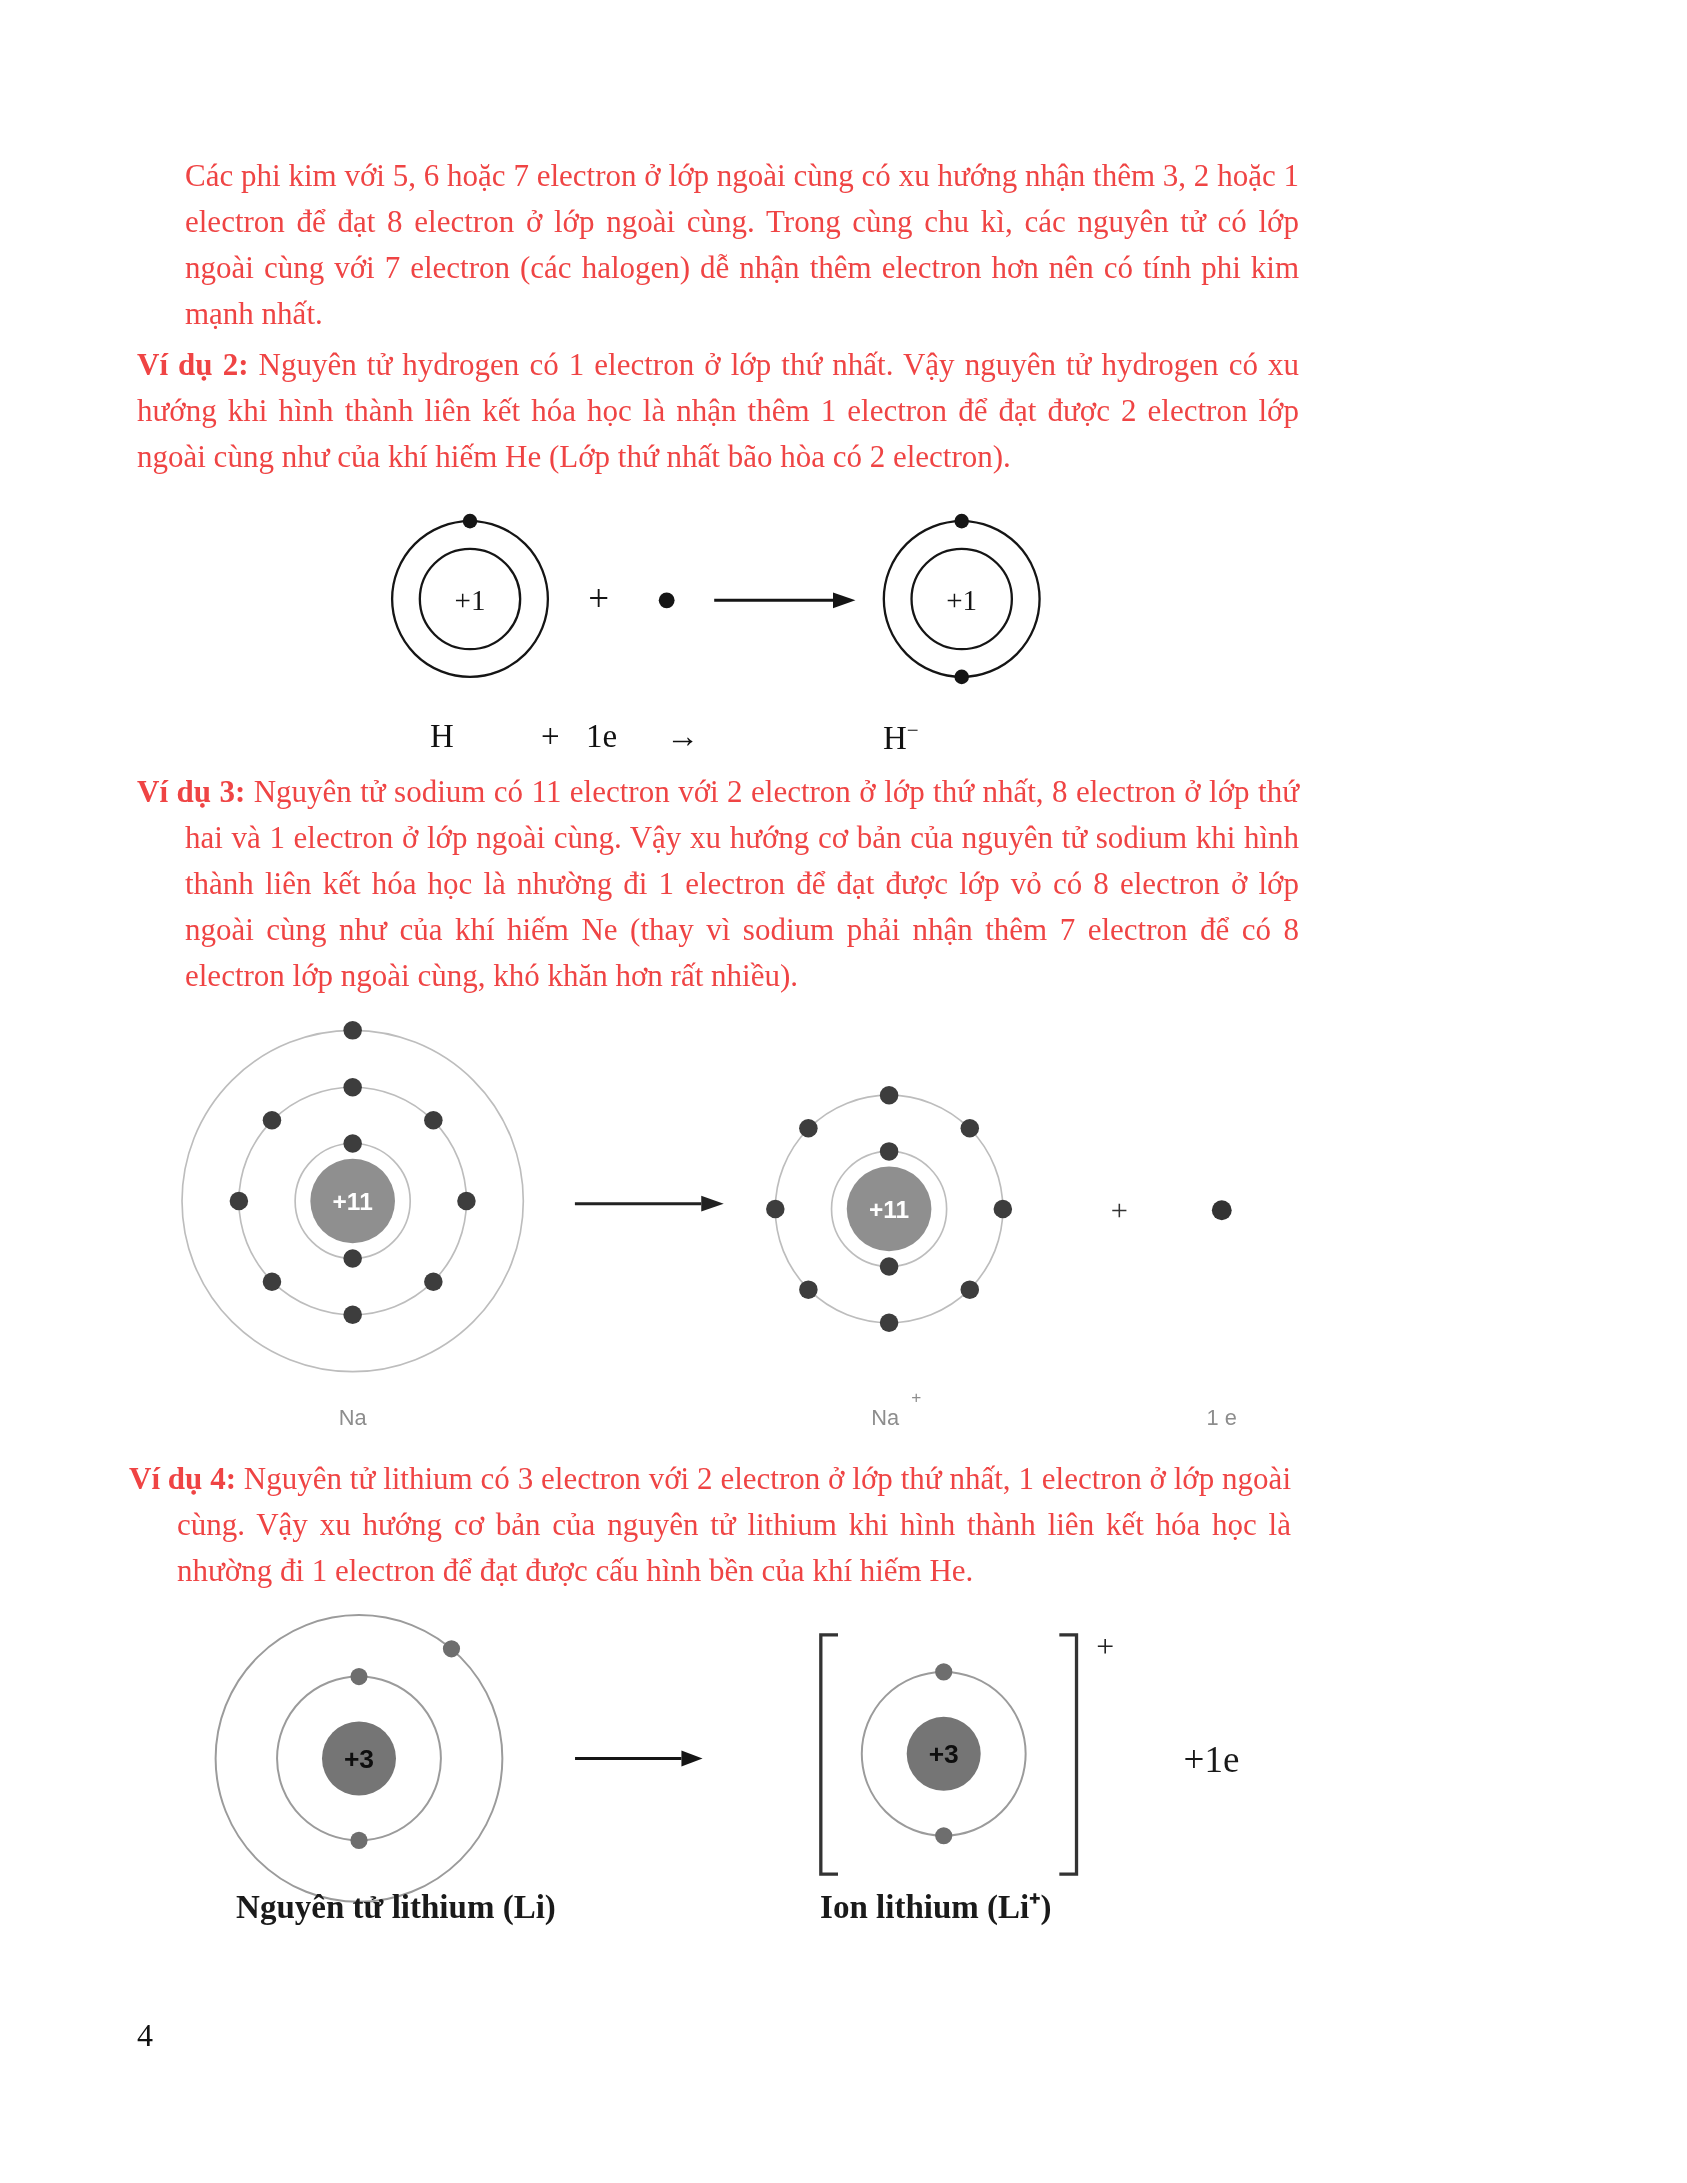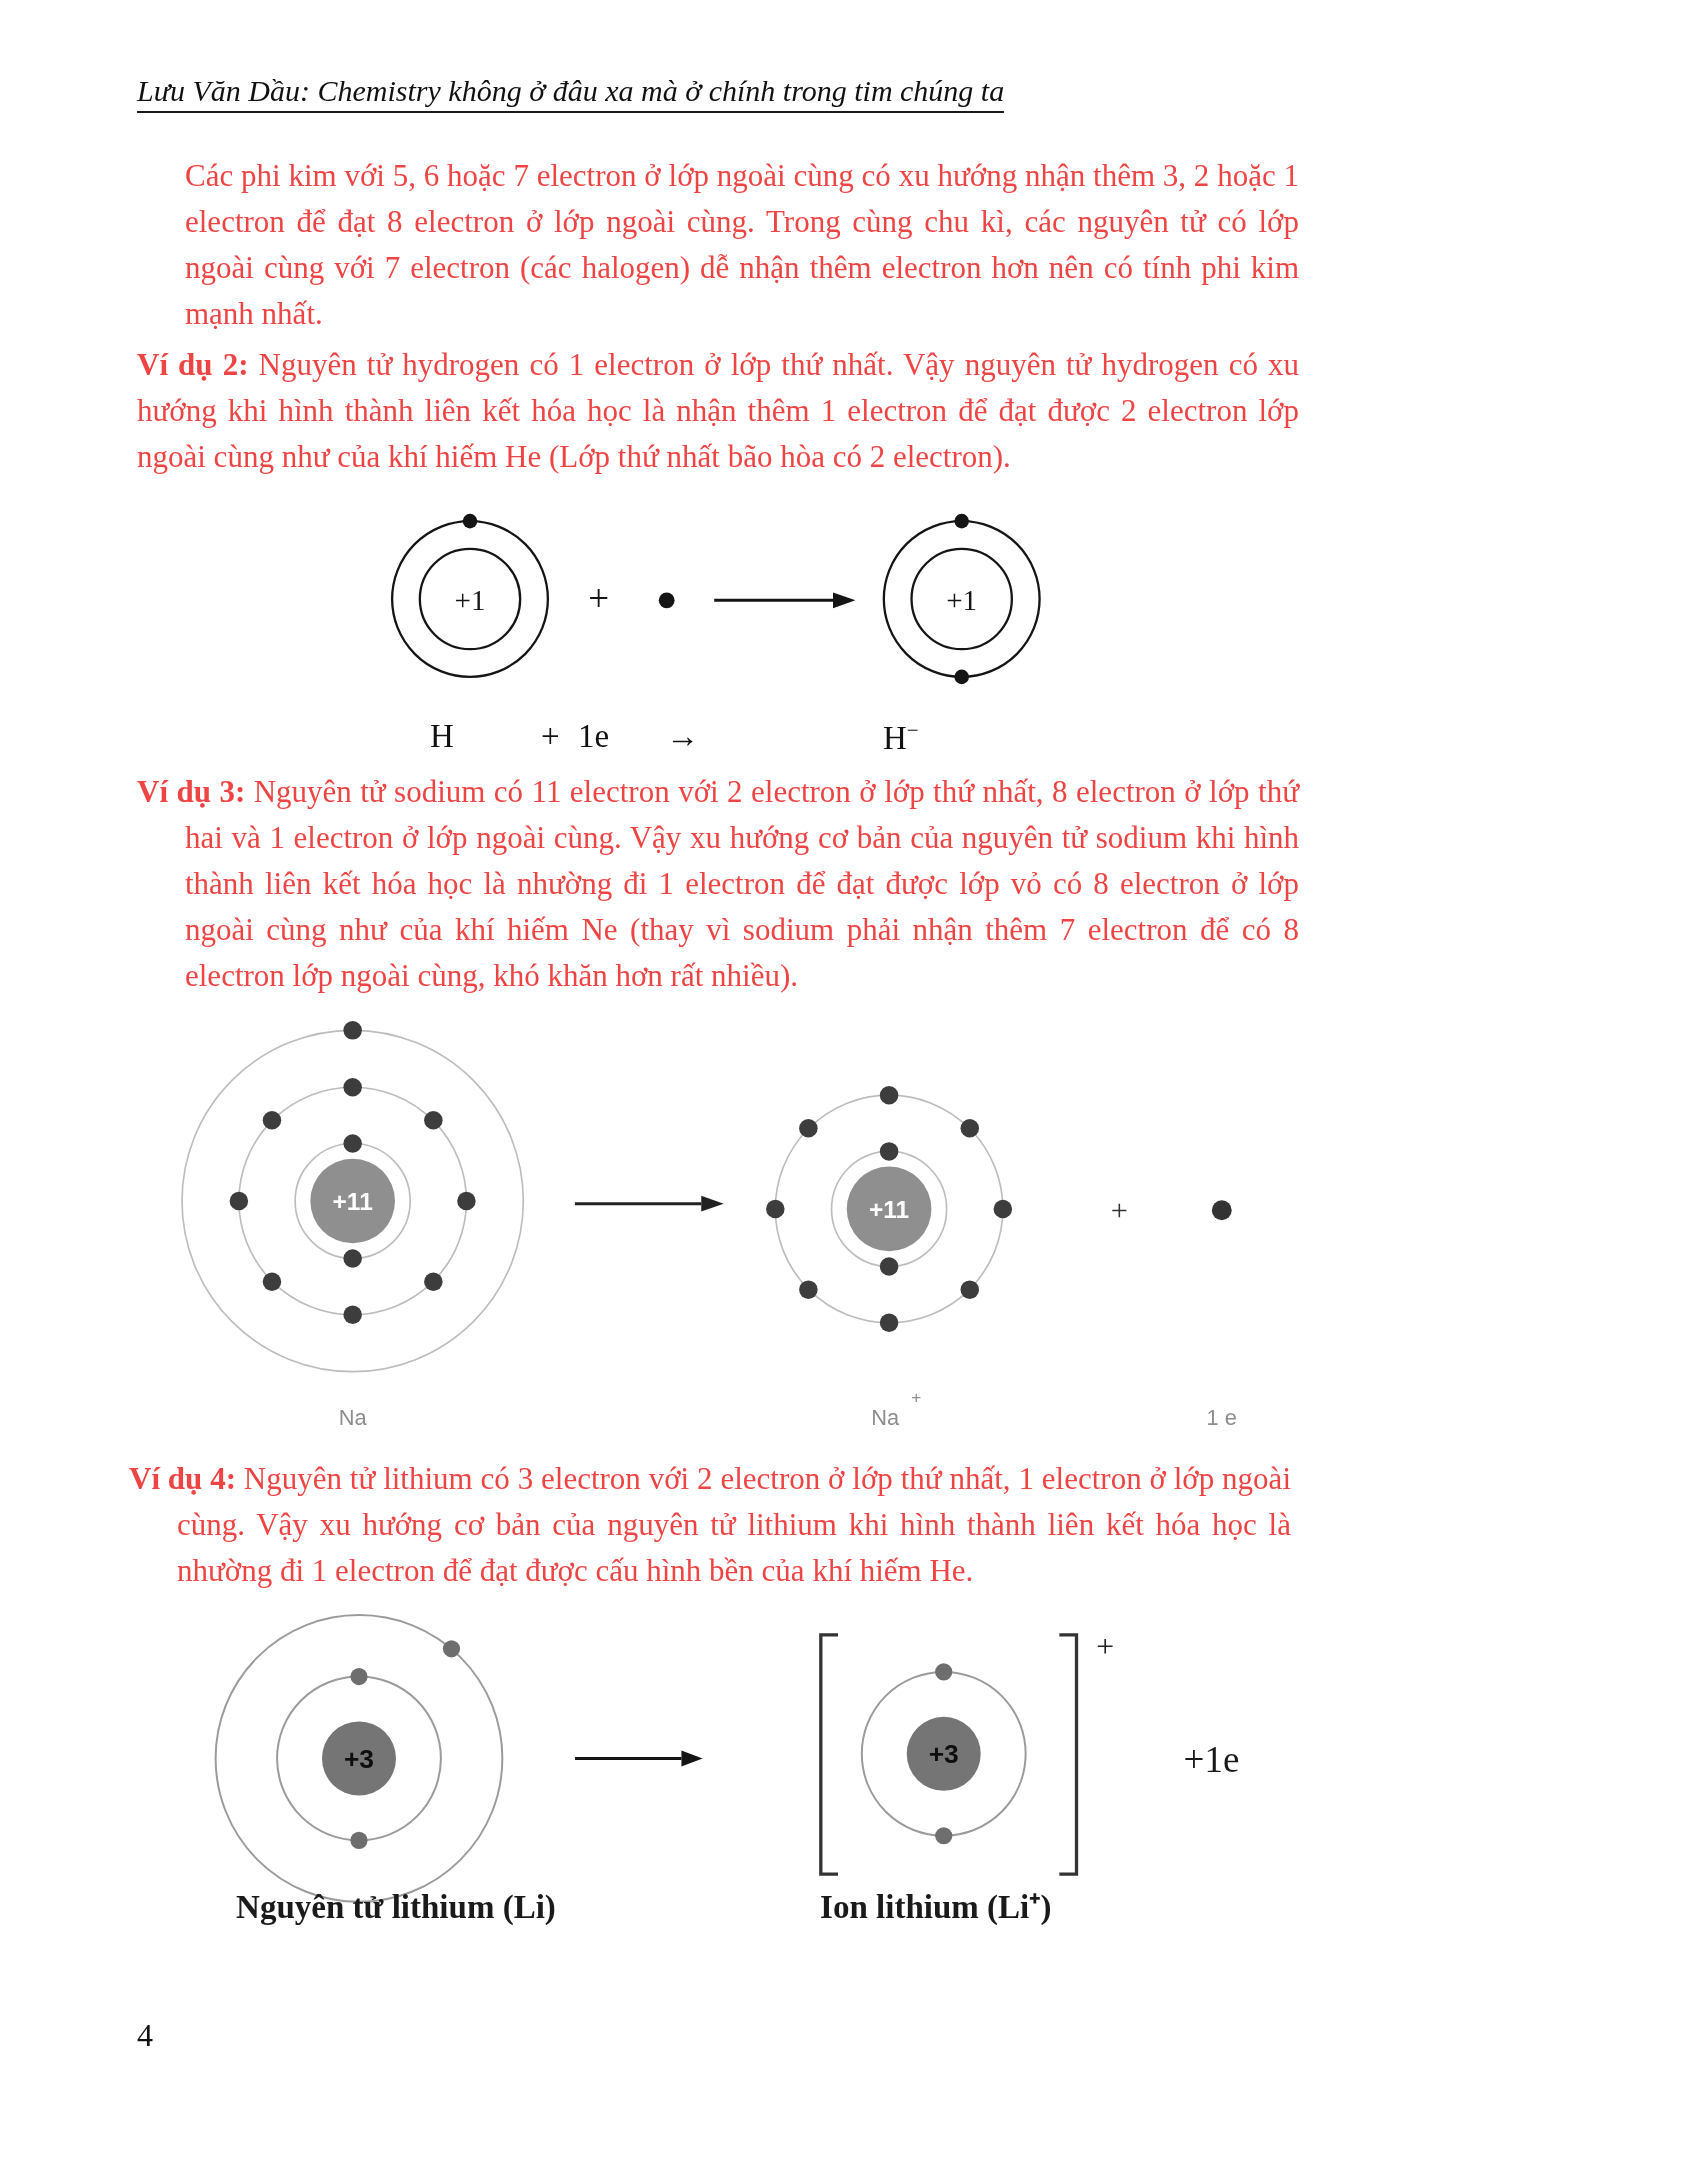--- a/index.html
+++ b/index.html
@@ -69,23 +69,20 @@
   .lietext { font-size:56px; font-family:"Liberation Serif", serif; fill:#1a1a1a; }
   .licap   { font-weight:700; font-size:50px; font-family:"Liberation Serif", serif; fill:#1a1a1a; text-anchor:middle; }
 
   .pagenum { position:absolute; left:137px; top:2017px; font-size:32px; }
 </style>
 </head>
 <body>
 
 <div class="page">
 
-  <div class="header">
-    <span>Lưu Văn Dầu: Chemistry không ở đâu xa mà ở chính trong tim chúng ta</span>
-  </div>
 
   <p class="para" id="p-intro">Các phi kim với 5, 6 hoặc 7 electron ở lớp ngoài cùng có xu hướng nhận thêm 3, 2 hoặc 1 electron để đạt 8 electron ở lớp ngoài cùng. Trong cùng chu kì, các nguyên tử có lớp ngoài cùng với 7 electron (các halogen) dễ nhận thêm electron hơn nên có tính phi kim mạnh nhất.</p>
 
   <p class="para" id="p-vd2"><span class="vdlabel">Ví dụ 2:</span><span> Nguyên tử hydrogen có 1 electron ở lớp thứ nhất. Vậy nguyên tử hydrogen có xu hướng khi hình thành liên kết hóa học là nhận thêm 1 electron để đạt được 2 electron lớp ngoài cùng như của khí hiếm He (Lớp thứ nhất bão hòa có 2 electron).</span></p>
 
   <svg class="diag" id="diag-h" style="left:370px; top:500px;" width="728" height="198" viewBox="0 0 1100 300">
     <g>
       <circle cx="150" cy="150" r="118" class="hshell"></circle>
       <circle cx="150" cy="150" r="76" class="hshell"></circle>
       <text x="150" y="166" class="htext">+1</text>
@@ -102,21 +99,21 @@
       <circle cx="895" cy="150" r="76" class="hshell"></circle>
       <text x="895" y="166" class="htext">+1</text>
       <circle cx="895" cy="32" r="11" class="hel"></circle>
       <circle cx="895" cy="268" r="11" class="hel"></circle>
     </g>
   </svg>
 
   <div class="equation">
     <span class="eqitem" style="left:60px">H</span>
     <span class="eqitem" style="left:171px">+</span>
-    <span class="eqitem" style="left:208px">1e</span>
+    <span class="eqitem" style="left:216px">1e</span>
     <span class="eqitem" style="left:296px">→</span>
     <span class="eqitem" style="left:513px"><span>H</span><sup>−</sup></span>
   </div>
 
   <p class="para" id="p-vd3"><span class="vdlabel">Ví dụ 3:</span><span> Nguyên tử sodium có 11 electron với 2 electron ở lớp thứ nhất, 8 electron ở lớp thứ hai và 1 electron ở lớp ngoài cùng. Vậy xu hướng cơ bản của nguyên tử sodium khi hình thành liên kết hóa học là nhường đi 1 electron để đạt được lớp vỏ có 8 electron ở lớp ngoài cùng như của khí hiếm Ne (thay vì sodium phải nhận thêm 7 electron để có 8 electron lớp ngoài cùng, khó khăn hơn rất nhiều).</span></p>
 
   <svg class="diag" id="diag-na" style="left:152px; top:992px;" width="1158" height="463" viewBox="0 0 1750 700">
     <g>
       <circle cx="303" cy="316" r="87" class="nashell"></circle>
       <circle cx="303" cy="316" r="172" class="nashell"></circle>

